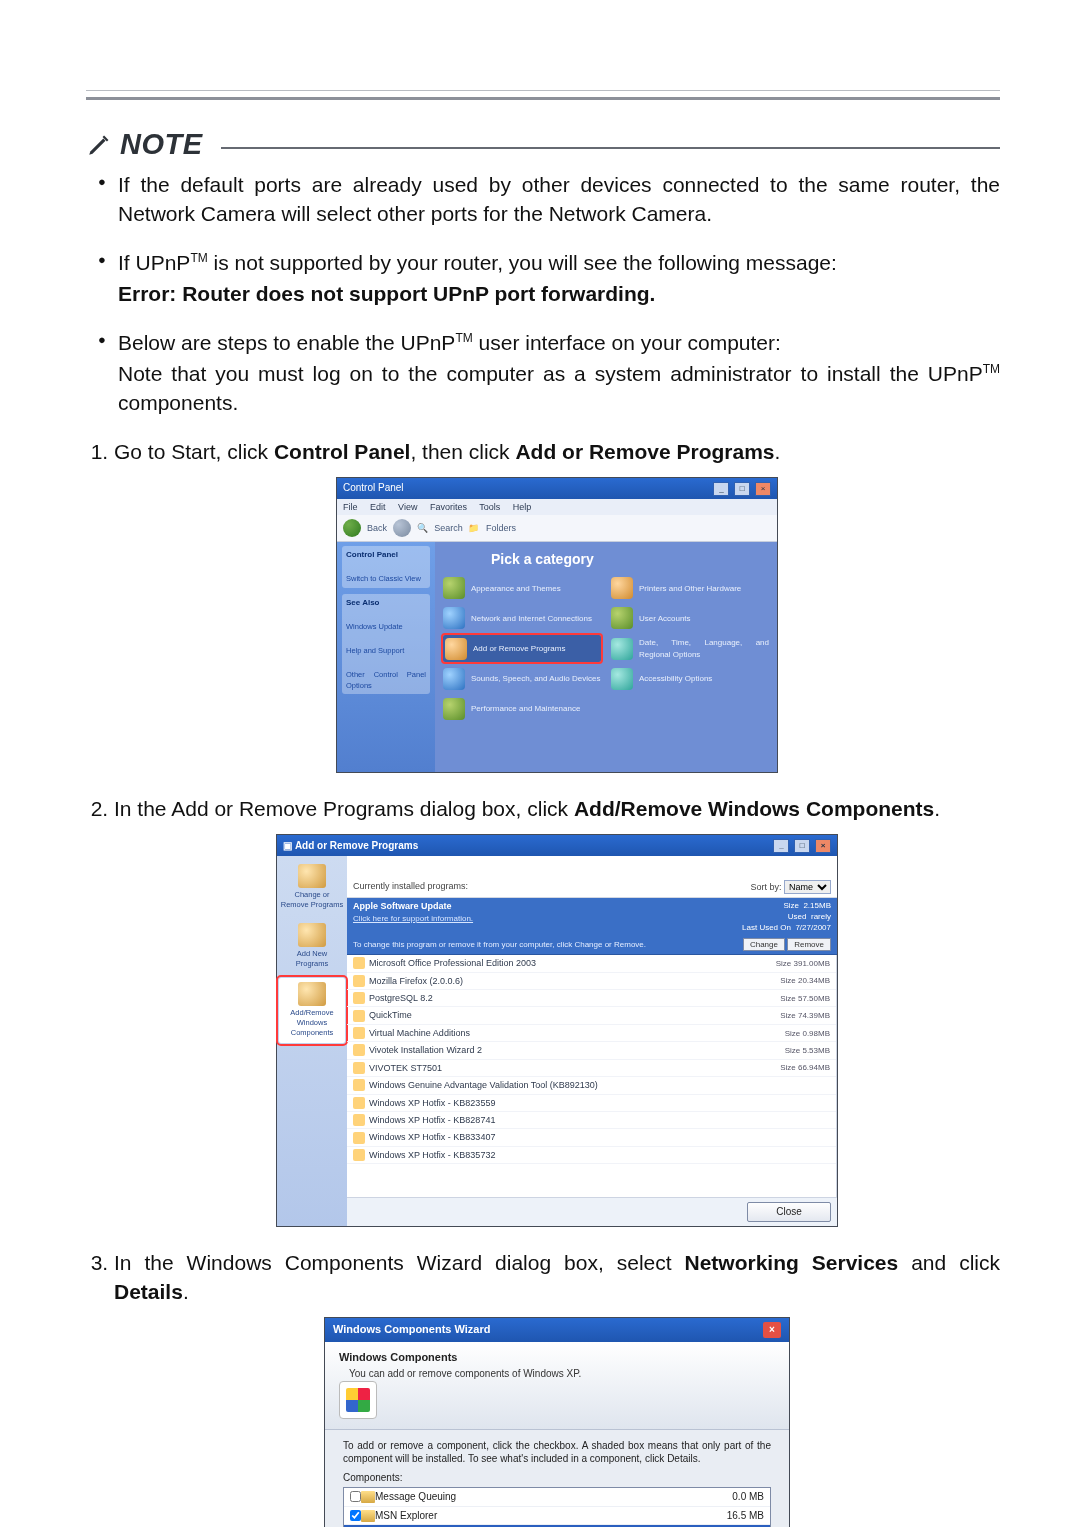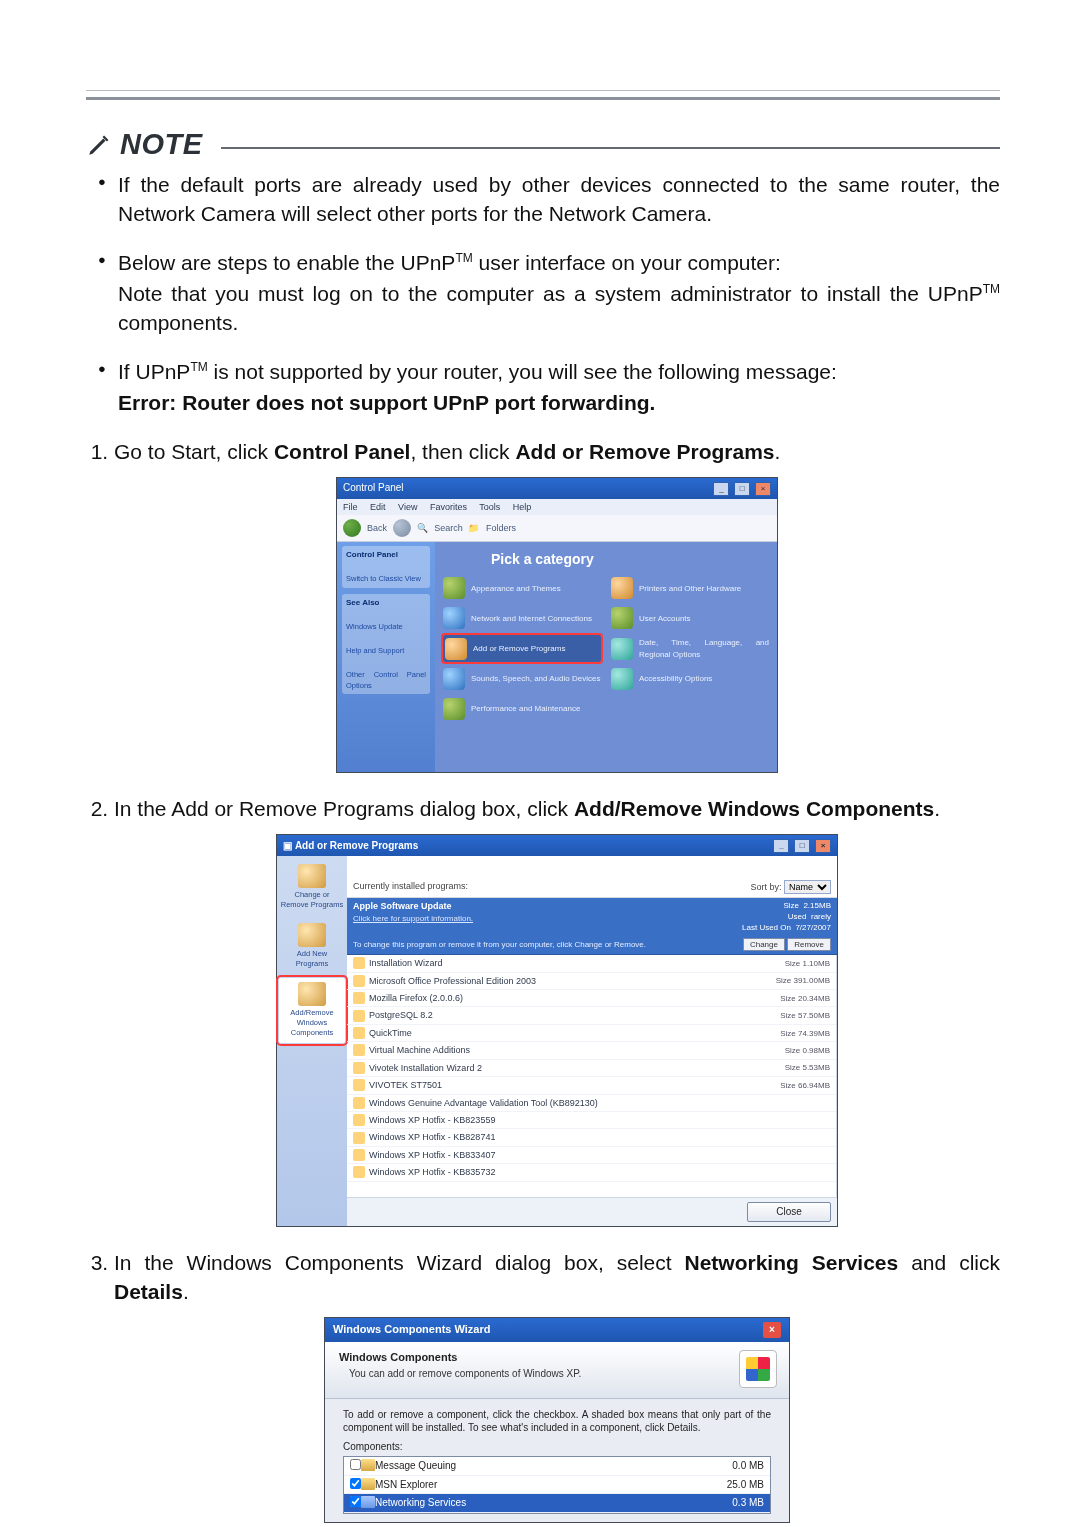--- a/index.html
+++ b/index.html
@@ -352,20 +352,21 @@
     width: 18px; height: 16px; background: #e45044; color:#fff;
     text-align:center; line-height:16px; font-size:10px; border-radius:2px;
   }
   .wiz-head {
     display: flex;
     justify-content: space-between;
     align-items: flex-start;
     padding: 8px 12px 10px 14px;
     background: linear-gradient(#fff, #dfe5ee);
     border-bottom: 1px solid #b9c2d3;
+    flex-direction: column;
   }
   .wiz-head .txt .t1 { font-weight: 700; font-size: 11px; }
   .wiz-head .txt .t2 { font-size: 10px; color: #333; margin-left: 10px; margin-top: 2px; }
   .wiz-head .logo {
     width: 36px; height: 36px; background:#fff; border:1px solid #bbb;
     border-radius: 4px; position: relative;
   }
   .wiz-head .logo::after{
     content:""; position:absolute; inset:6px;
     background: conic-gradient(#e24 0 90deg,#3a4 0 180deg,#36c 0 270deg,#fc3 0 360deg);
@@ -386,21 +387,21 @@
     font-size: 10px;
   }
   .wiz-row {
     display: flex;
     justify-content: space-between;
     align-items: center;
     padding: 2px 6px;
     border-bottom: 1px solid #edf0f6;
   }
   .wiz-row.sel { background: #2a5fbf; color: #fff; }
-  .wiz-row .left { display:flex; }
+  .wiz-row .left { display:flex; align-items:center; }
   .wiz-row input[type=checkbox]{ width:11px; height:11px; margin:0; }
   .wiz-row .wico {
     width: 14px; height: 12px;
     background: linear-gradient(#ffdf8a,#d6a844);
     border-radius:1px;
   }
   .wiz-row.sel .wico { background: linear-gradient(#a9c7ff,#6a98e6); }
   .win-btn {
     display:inline-block; min-width: 66px;
     background: linear-gradient(#fefefe, #e4e8f0);
@@ -427,28 +428,28 @@
           <path d="M16 4l4 4" stroke="#2d3238" stroke-width="2"></path>
         </svg>
   </span>
   <span class="note-label">NOTE</span>
   <span class="note-hr"></span>
 </div>
 
 <ul class="bullets">
   <li>If the default ports are already used by other devices connected to the same router, the Network Camera will select other ports for the Network Camera.</li>
   <li>
+    <span>If UPnP</span><sup class="tm">TM</sup><span> is not supported by your router, you will see the following message:</span>
+    <span class="indent bold">Error: Router does not support UPnP port forwarding.</span>
+  </li>
+  <li>
     <span>Below are steps to enable the UPnP</span><sup class="tm">TM</sup><span> user interface on your computer:</span>
     <span class="indent">
       <span>Note that you must log on to the computer as a system administrator to install the UPnP</span><sup class="tm">TM</sup><span> components.</span>
     </span>
-  </li>
-  <li>
-    <span>If UPnP</span><sup class="tm">TM</sup><span> is not supported by your router, you will see the following message:</span>
-    <span class="indent bold">Error: Router does not support UPnP port forwarding.</span>
   </li>
 </ul>
 
 <ol class="steps">
 
   <li>
     <span>Go to Start, click </span><span class="bold">Control Panel</span><span>, then click </span><span class="bold">Add or Remove Programs</span><span>.</span>
 
     
     <div class="figure fig-cp">
@@ -577,27 +578,20 @@
             <span>To change this program or remove it from your computer, click Change or Remove.</span>
             <span>
               <span class="arp-btn">Change</span>
               <span class="arp-btn">Remove</span>
             </span>
           </div>
           <div class="arp-rows" id="arp-rows">
                 <div class="arp-row">
                   <span class="nm">
                     <span class="rico"></span>
-                    <span>Installation Wizard</span>
-                  </span>
-                  <span class="sz">Size   1.10MB</span>
-                </div>
-                <div class="arp-row">
-                  <span class="nm">
-                    <span class="rico"></span>
                     <span>Microsoft Office Professional Edition 2003</span>
                   </span>
                   <span class="sz">Size   391.00MB</span>
                 </div>
                 <div class="arp-row">
                   <span class="nm">
                     <span class="rico"></span>
                     <span>Mozilla Firefox (2.0.0.6)</span>
                   </span>
                   <span class="sz">Size   20.34MB</span>
@@ -708,21 +702,21 @@
                   <span>Message Queuing</span>
                 </span>
                 <span>0.0 MB</span>
               </div>
               <div class="wiz-row">
                 <span class="left">
                   <input type="checkbox" checked="" style="">
                   <span class="wico"></span>
                   <span>MSN Explorer</span>
                 </span>
-                <span>25.0 MB</span>
+                <span>16.5 MB</span>
               </div>
               <div class="wiz-row sel">
                 <span class="left">
                   <input type="checkbox" checked="" style="">
                   <span class="wico"></span>
                   <span>Networking Services</span>
                 </span>
                 <span>0.3 MB</span>
               </div>
             </div>

